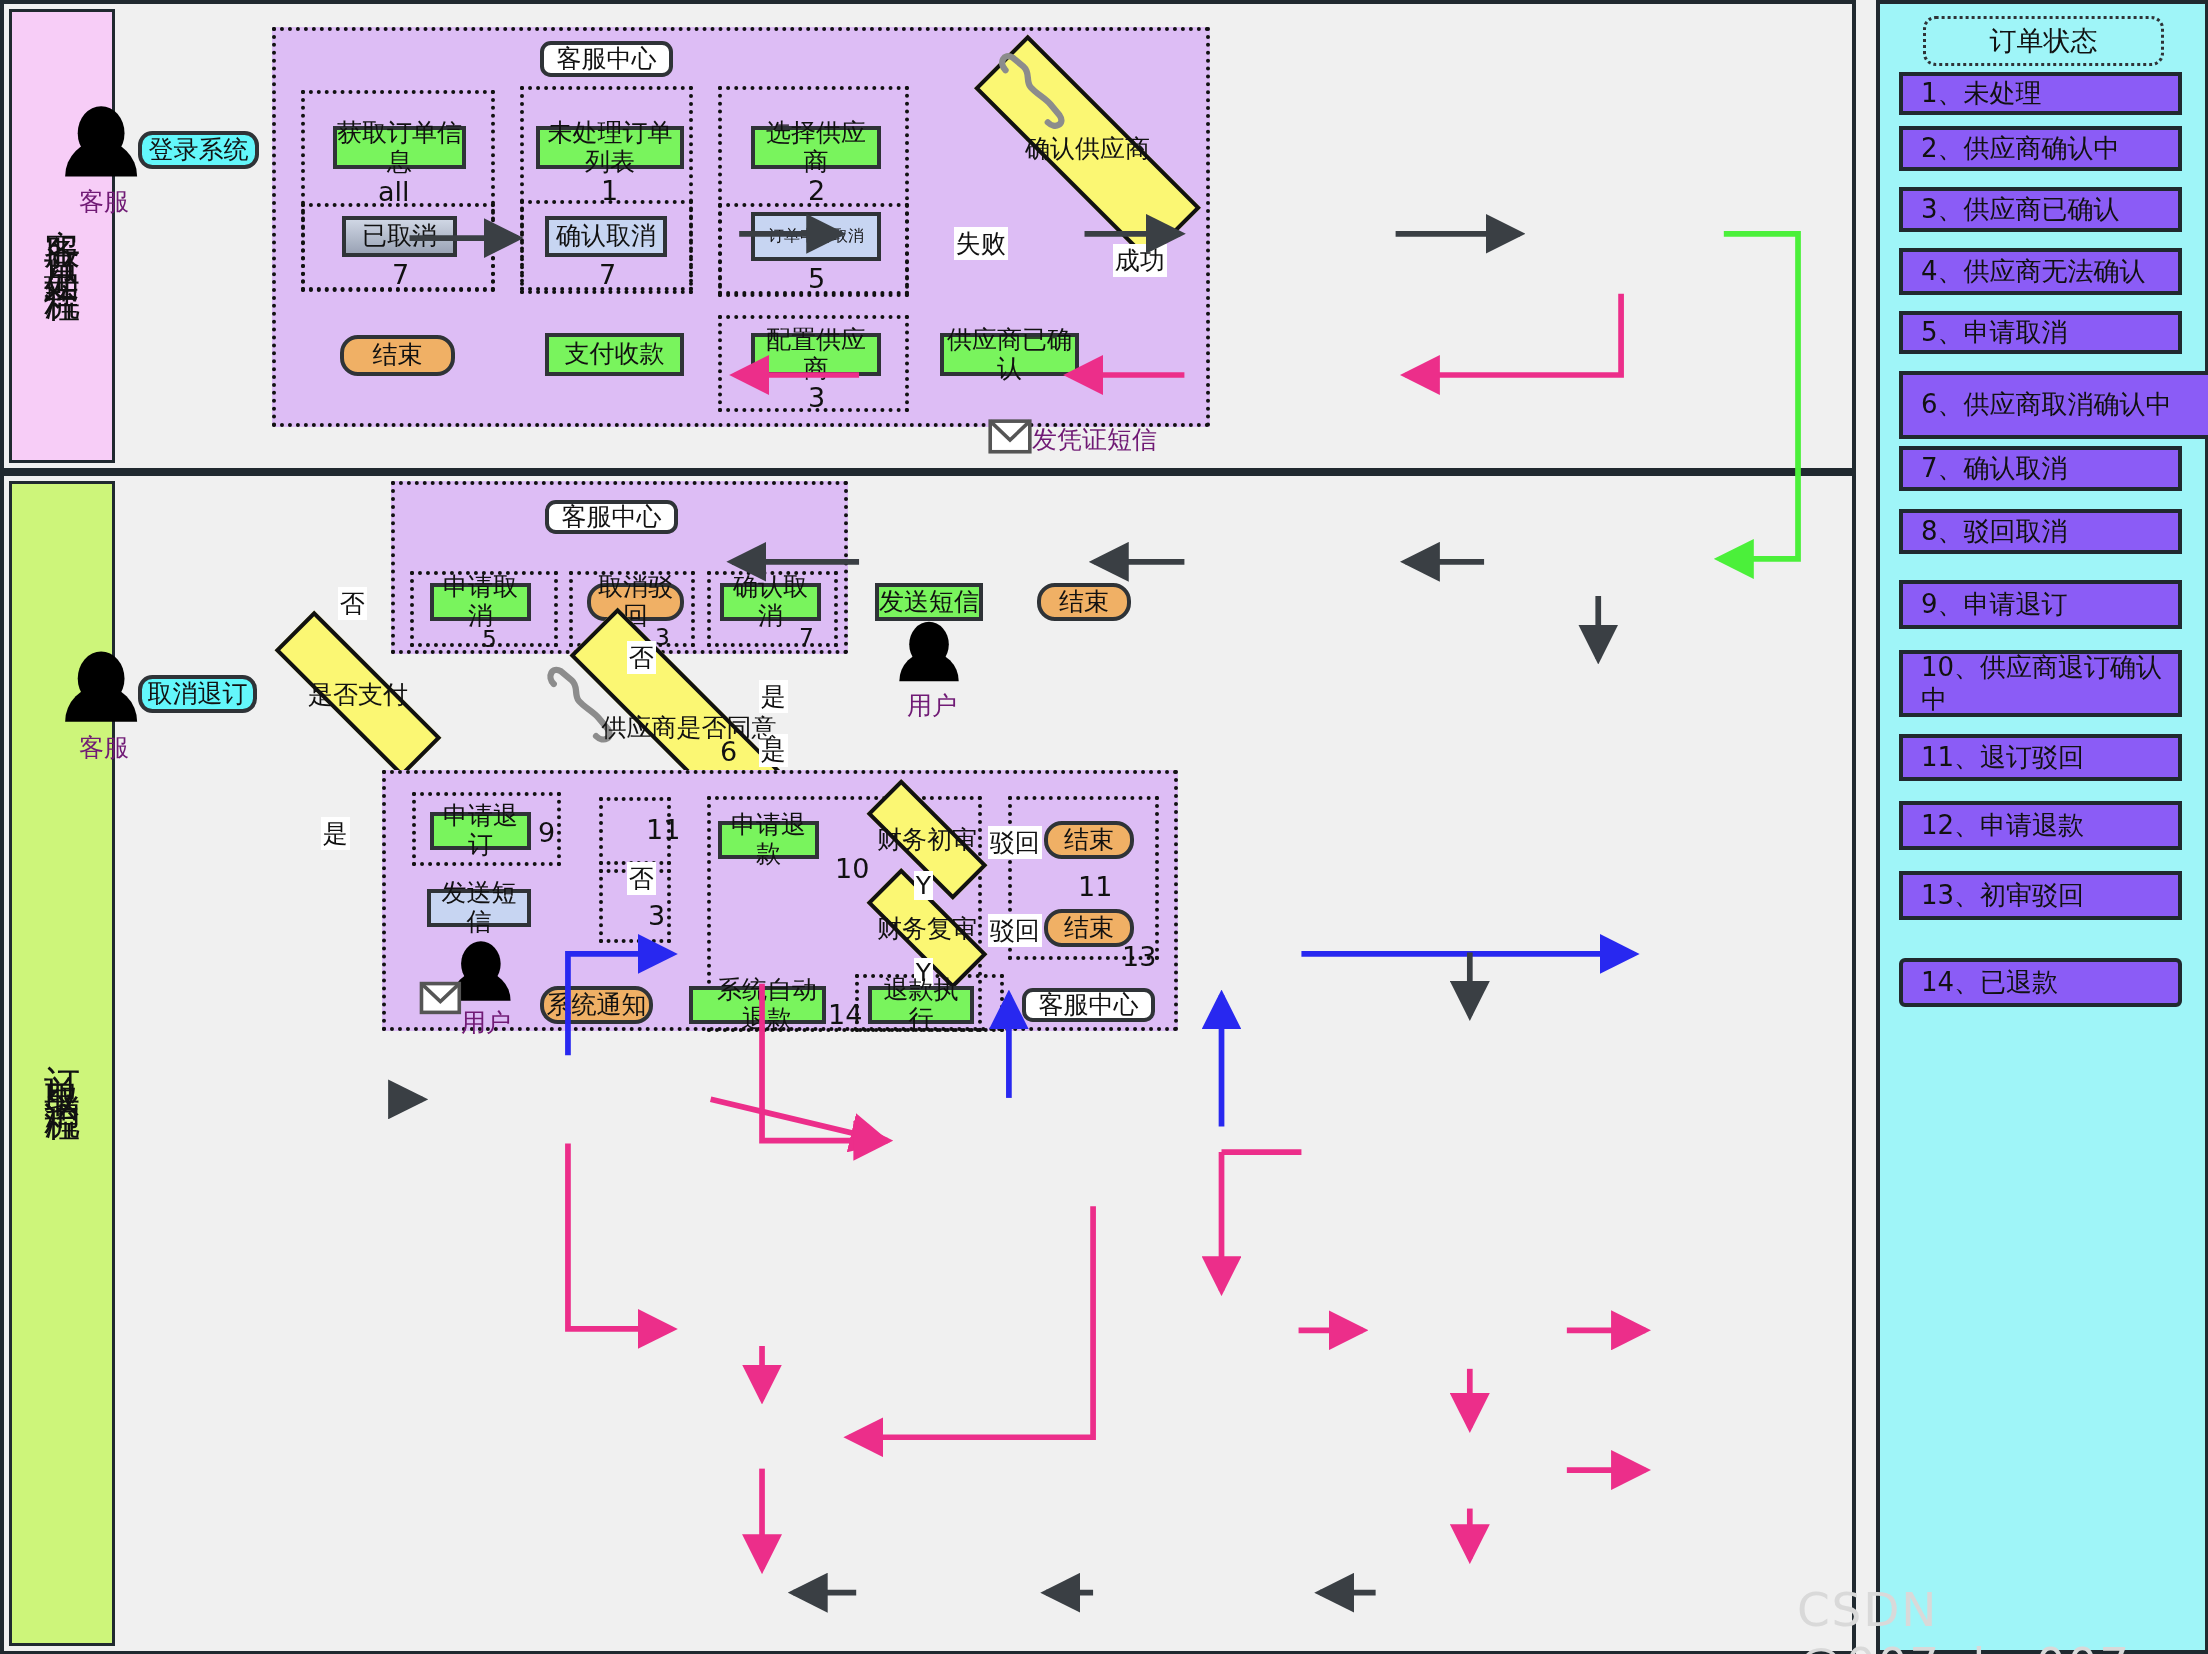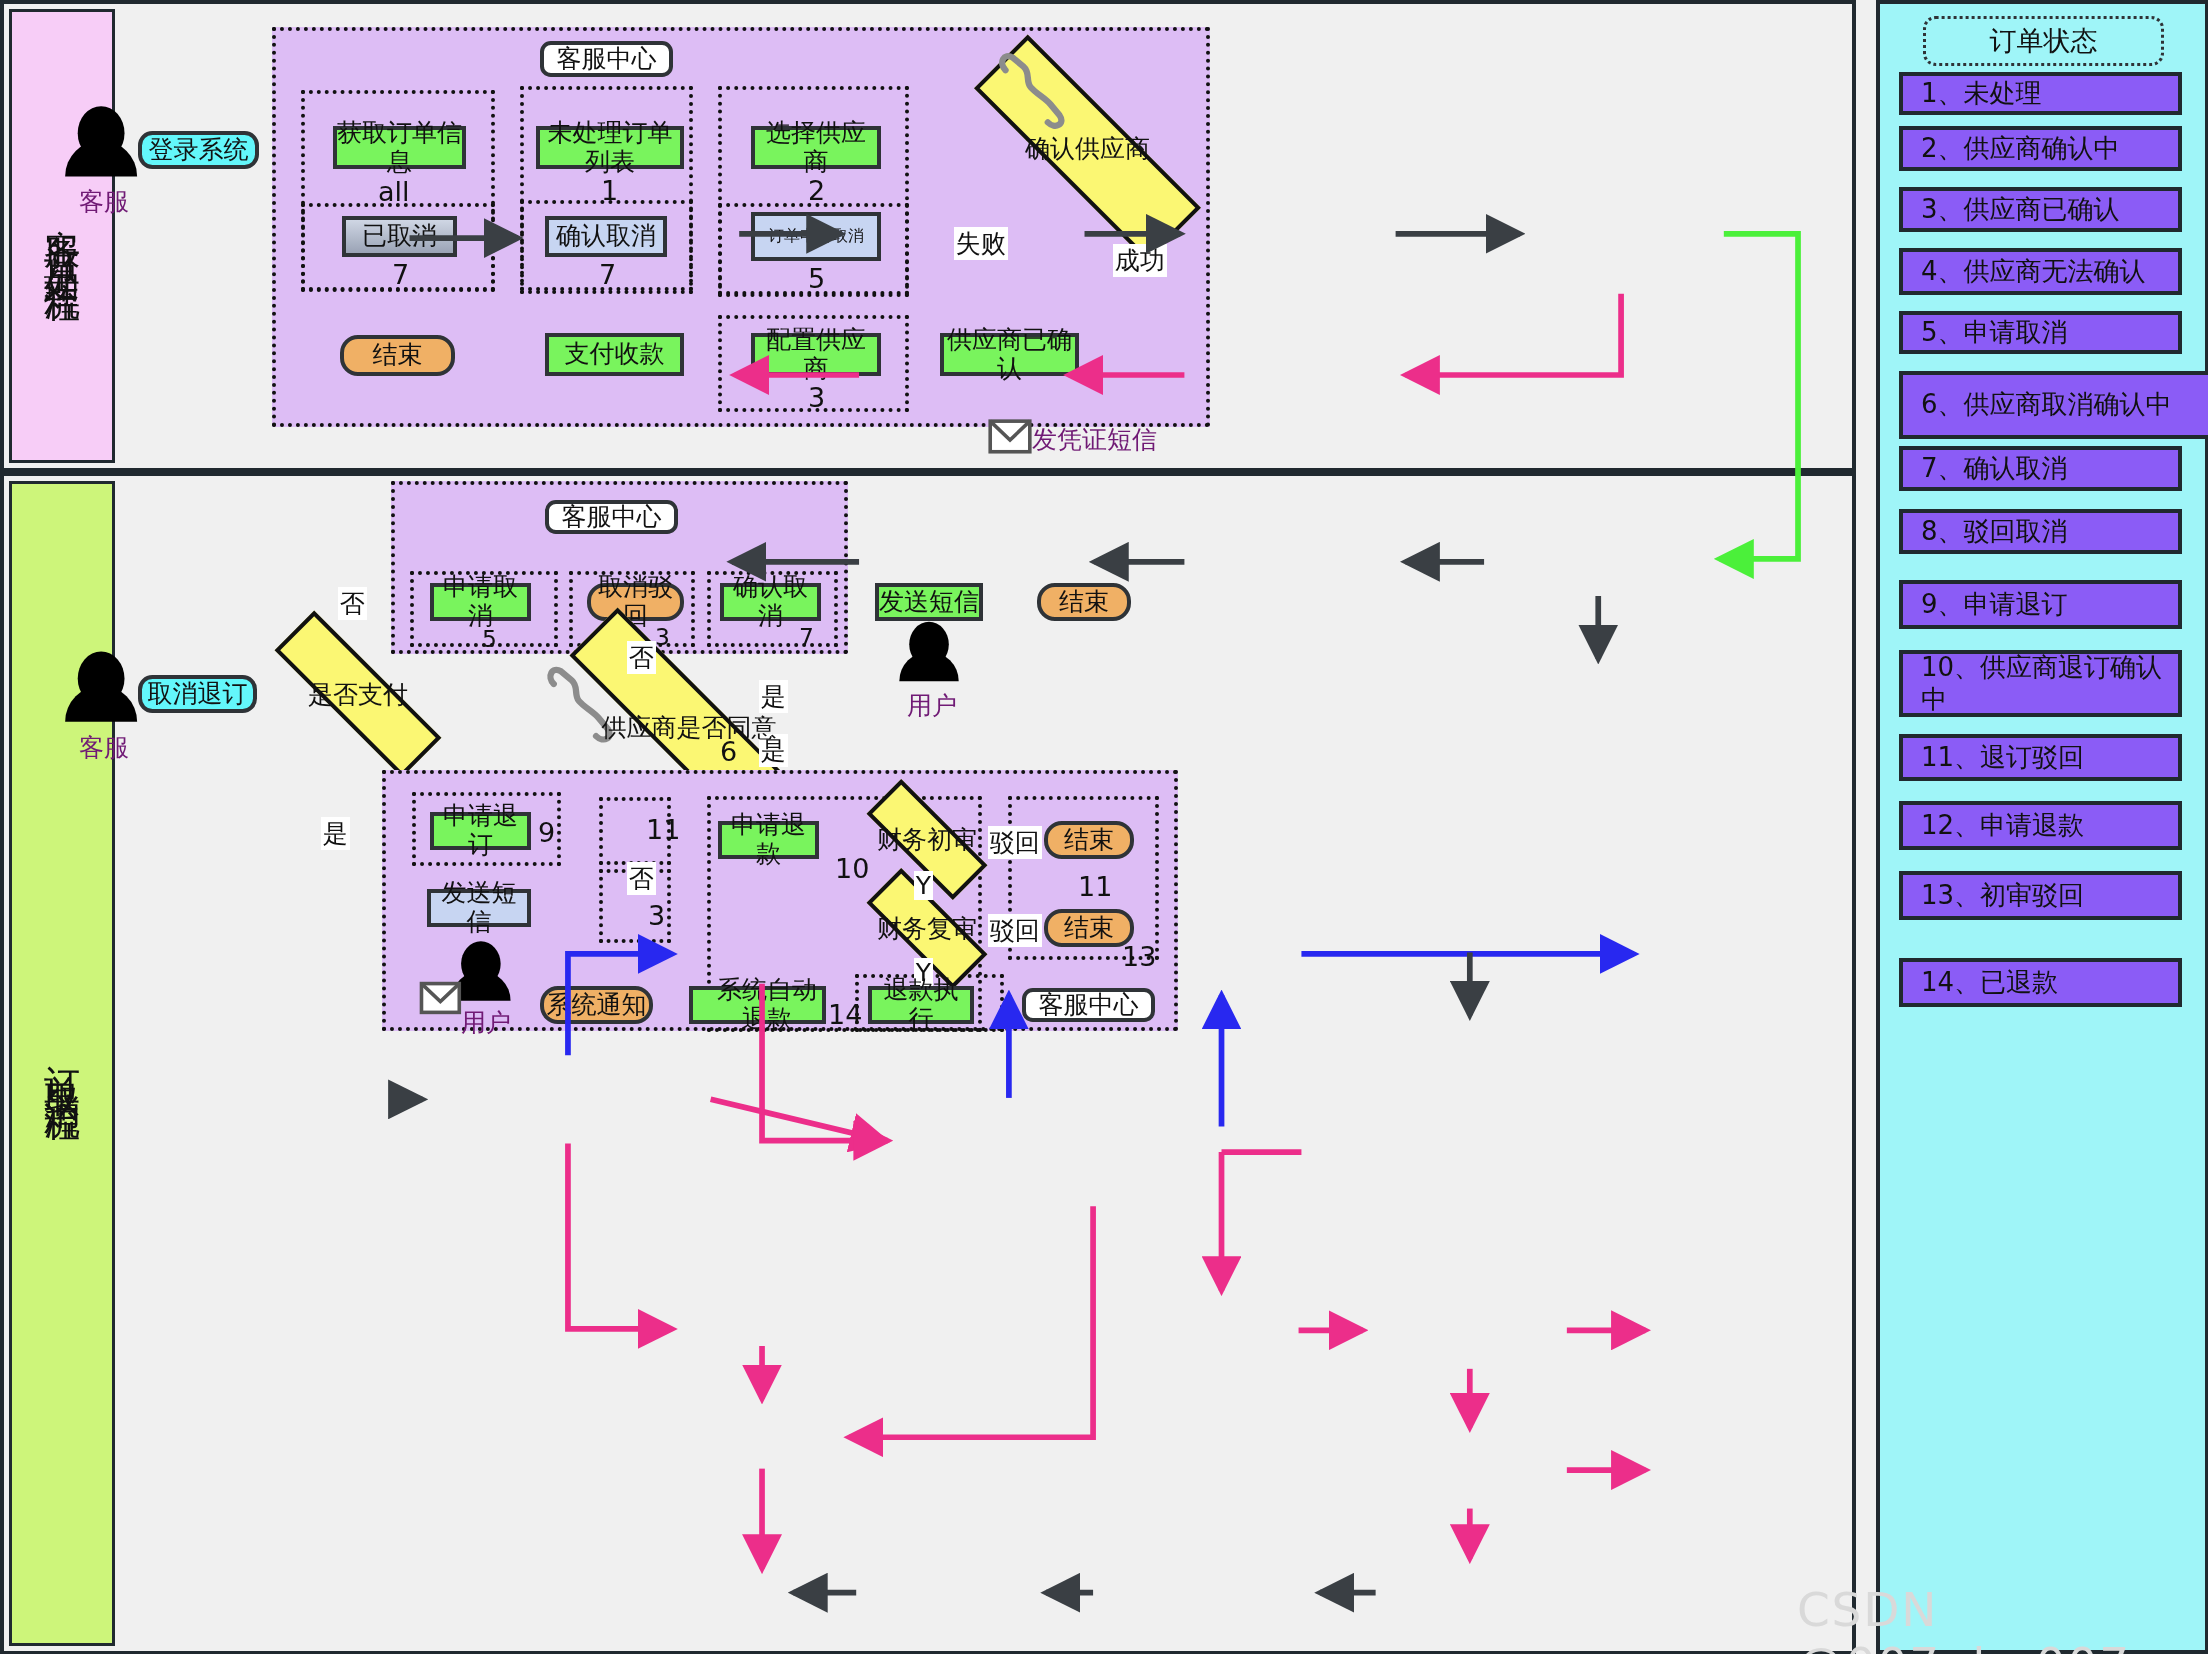--- a/index.html
+++ b/index.html
@@ -306,21 +306,21 @@
     </div>
   <div class="legend-item" style="left:1899px;top:734px;width:283px;height:47px;">
     <span>11、退订驳回</span>
     </div>
   <div class="legend-item" style="left:1899px;top:801px;width:283px;height:49px;">
     <span>12、申请退款</span>
     </div>
   <div class="legend-item" style="left:1899px;top:871px;width:283px;height:49px;">
     <span>13、初审驳回</span>
     </div>
-  <div class="legend-item" style="left:1899px;top:958px;width:283px;height:49px;">
+  <div class="legend-item" style="left:1899px;top:958px;width:283px;height:49px;border-radius:6px;">
     <span>14、已退款</span>
     </div>
 
   <div class="wm" style="left:1797px;top:1582px;">CSDN @007php007</div>
 
   <svg class="overlay" viewBox="0 0 1548 1160" preserveAspectRatio="none">
     <defs>
       <marker id="ad" markerWidth="7" markerHeight="7" refX="6" refY="3.5" orient="auto">
         <polygon points="0,0 7,3.5 0,7" fill="#3a3f44"></polygon>
         </marker>

